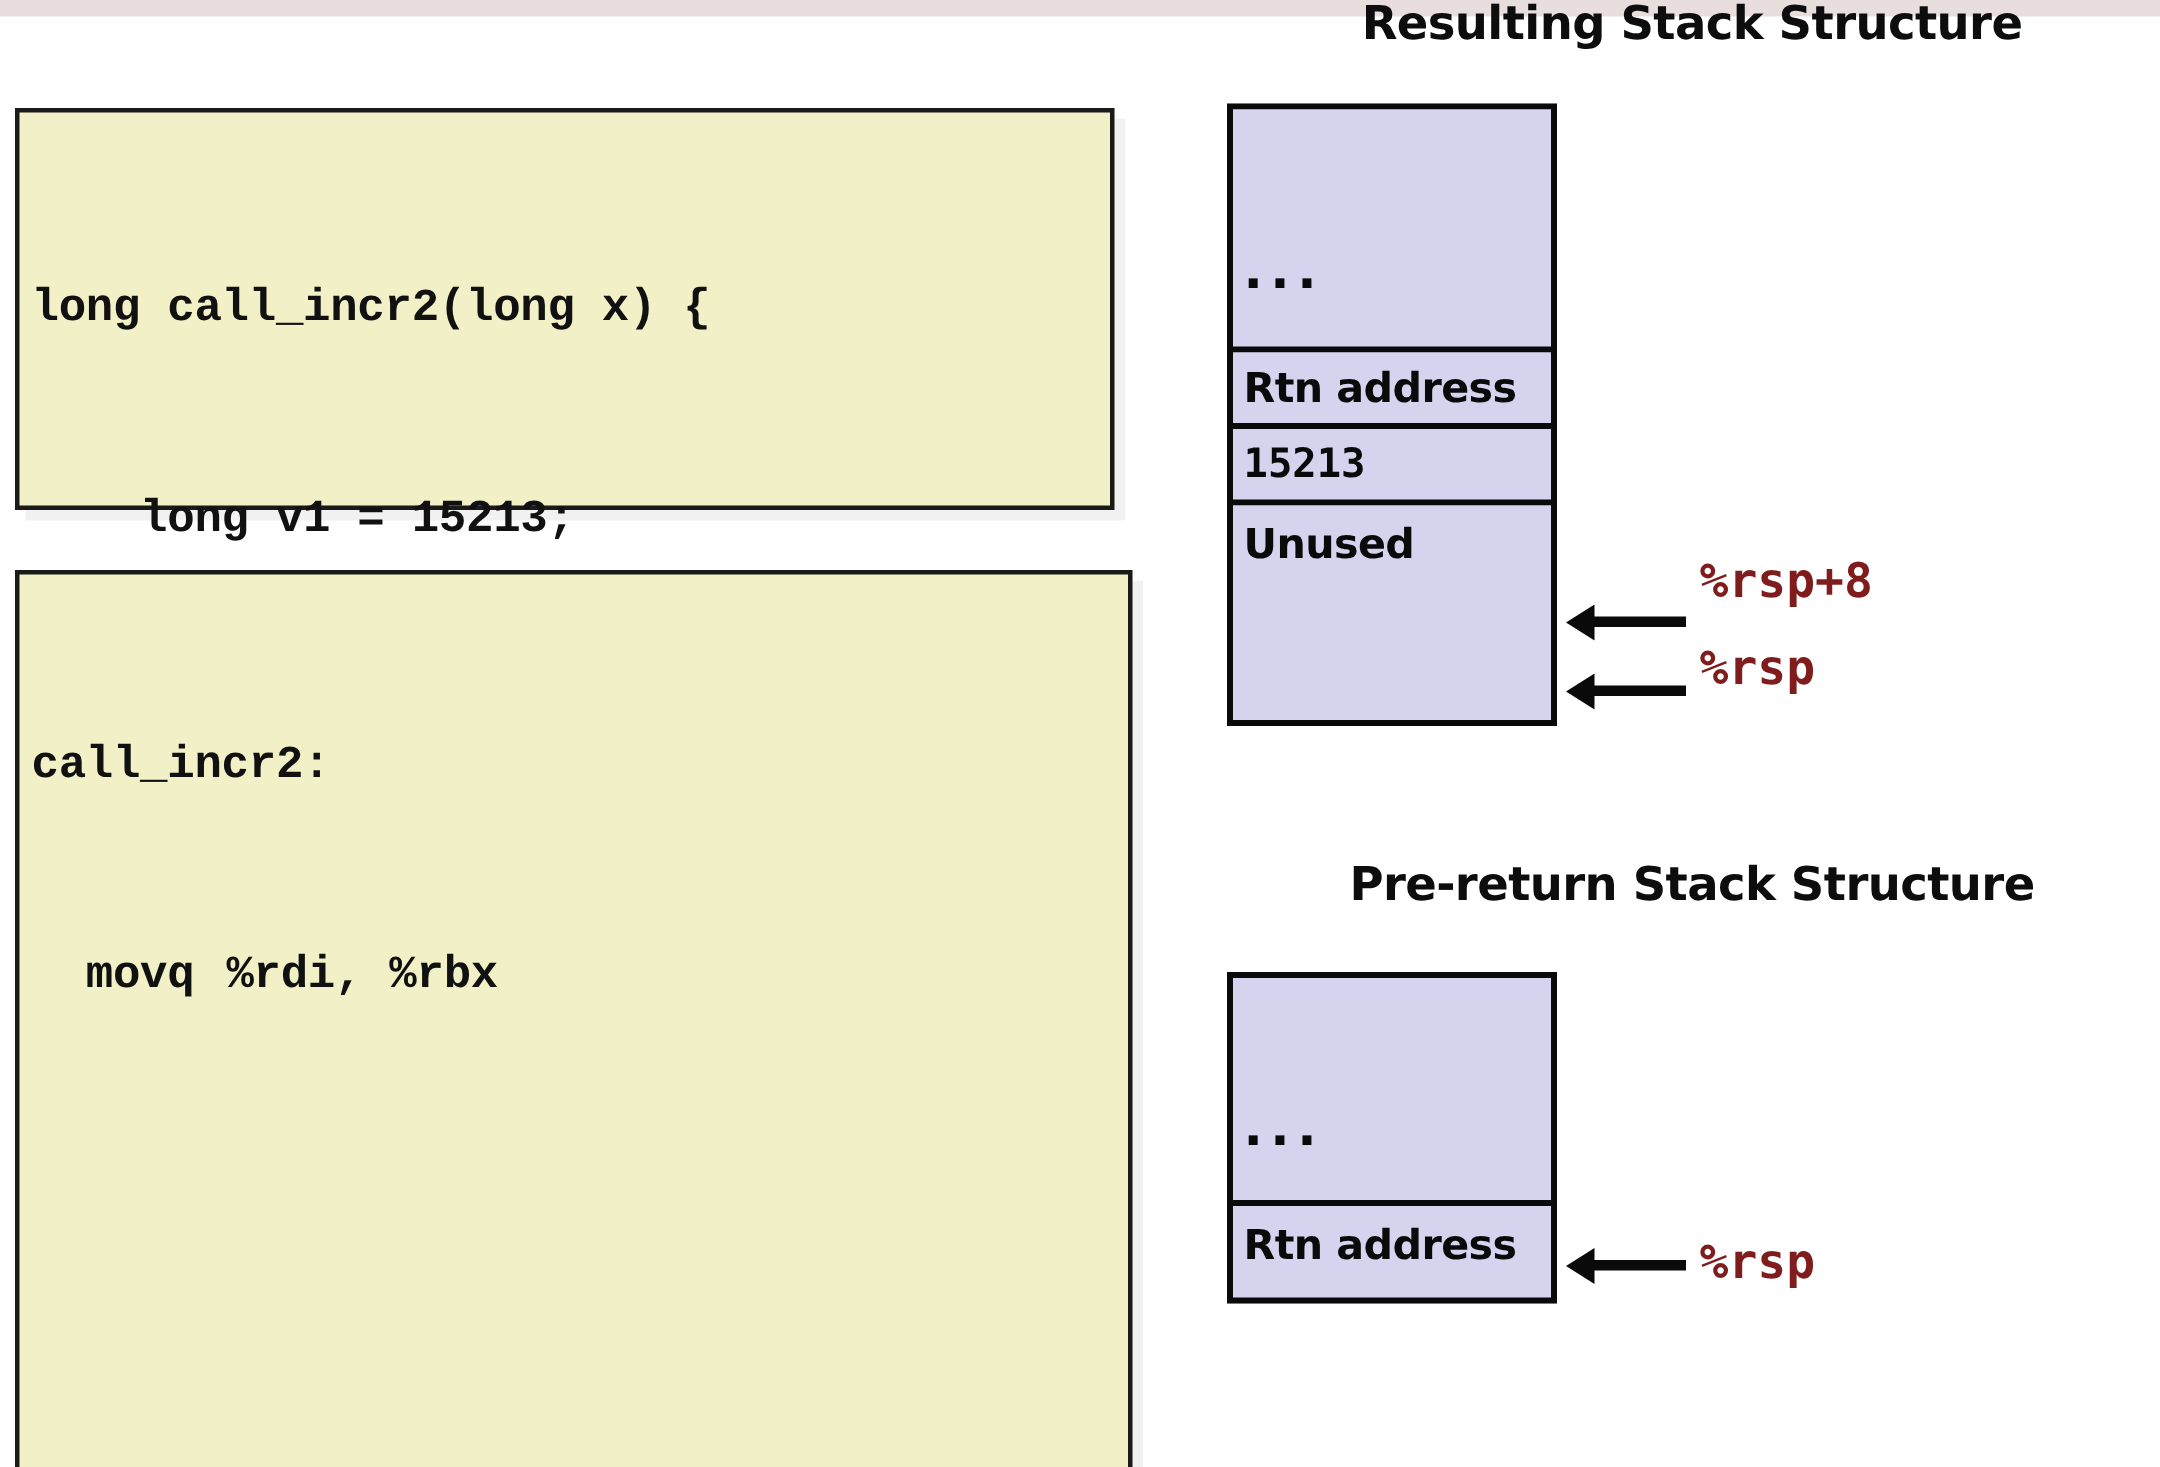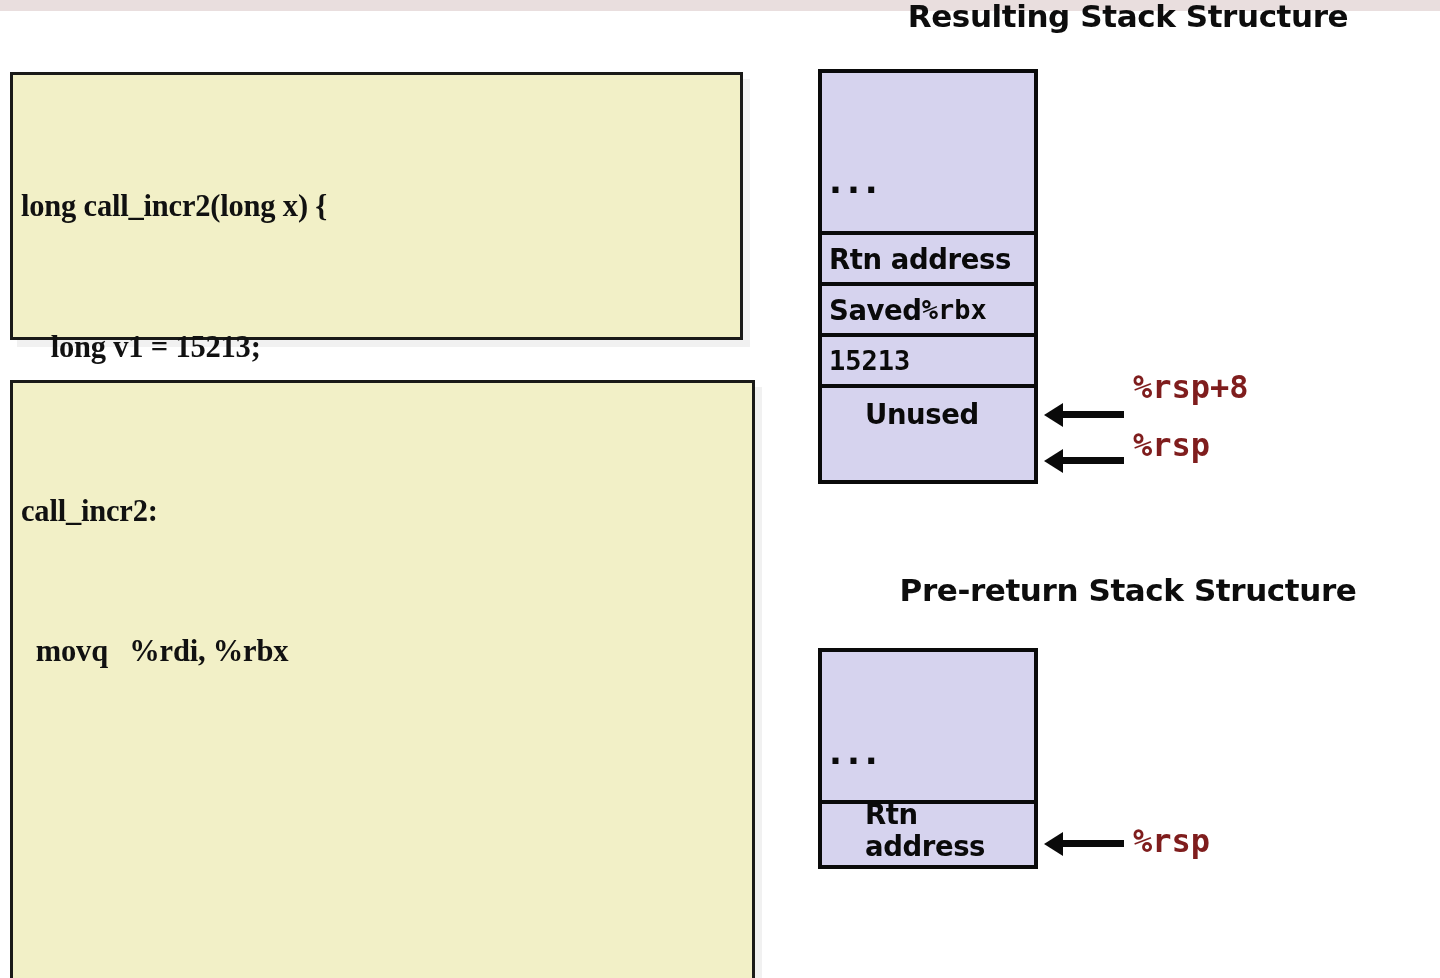--- a/index.html
+++ b/index.html
@@ -24,21 +24,21 @@
     background: #E9DEDE;
   }
 
   
   .code-box {
     position: absolute;
     background: #F2F0C7;
     border: 3px solid #1a1a18;
     box-sizing: border-box;
     box-shadow: 7px 7px 0 0 rgba(0,0,0,0.055);
-    font-family: Liberation Serif, serif;
+    font-family: Liberation Mono, monospace;
     font-weight: bold;
     color: #111111;
     white-space: pre;
   }
 
   #c-source-box {
     left: 10px;
     top: 72px;
     width: 733px;
     height: 268px;
@@ -89,21 +89,21 @@
   .stack-cell {
     position: relative;
     box-sizing: border-box;
     background: #D6D3EE;
     border-bottom: 4px solid #0a0a0a;
     display: flex;
     align-items: center;
     padding-left: 7px;
     color: #0a0a0a;
   }
-  .stack-cell:last-child { border-bottom: none; margin-left: 36px; }
+  .stack-cell:last-child { border-bottom: none; }
 
   .cell-dots { font-size: 34px; font-weight: bold; letter-spacing: 5px;
                font-family: "DejaVu Sans", sans-serif; }
   .cell-sans { font-family: "DejaVu Sans", sans-serif; font-weight: bold;
                font-size: 27.5px; letter-spacing: -0.4px; }
   .cell-mono { font-family: "DejaVu Sans Mono", "Liberation Mono", monospace;
                font-weight: bold; font-size: 27px; }
 
   .h-ellipsis-big { height: 162px; align-items: flex-end; padding-bottom: 30px; }
   .h-ellipsis-sml { height: 152px; align-items: flex-end; padding-bottom: 28px; }
@@ -170,24 +170,20 @@
 <div id="title-resulting" class="panel-title">Resulting Stack Structure</div>
 
 <div id="stack-resulting" class="stack-box">
   <div class="stack-cell h-ellipsis-big">
     <span class="cell-dots">...</span>
   </div>
   <div class="stack-cell h-row">
     <span class="cell-sans">Rtn address</span>
   </div>
   <div class="stack-cell h-row">
-    <span class="cell-sans">Saved </span>
-      <span class="cell-mono">%rbx</span>
-  </div>
-  <div class="stack-cell h-row">
     <span class="cell-mono">15213</span>
   </div>
   <div class="stack-cell h-row">
     <span class="cell-sans">Unused</span>
   </div>
 </div>
 
 <div id="arrow-rsp8" class="arrow"></div>
 <div id="label-rsp8" class="ptr-label">%rsp+8</div>
 

